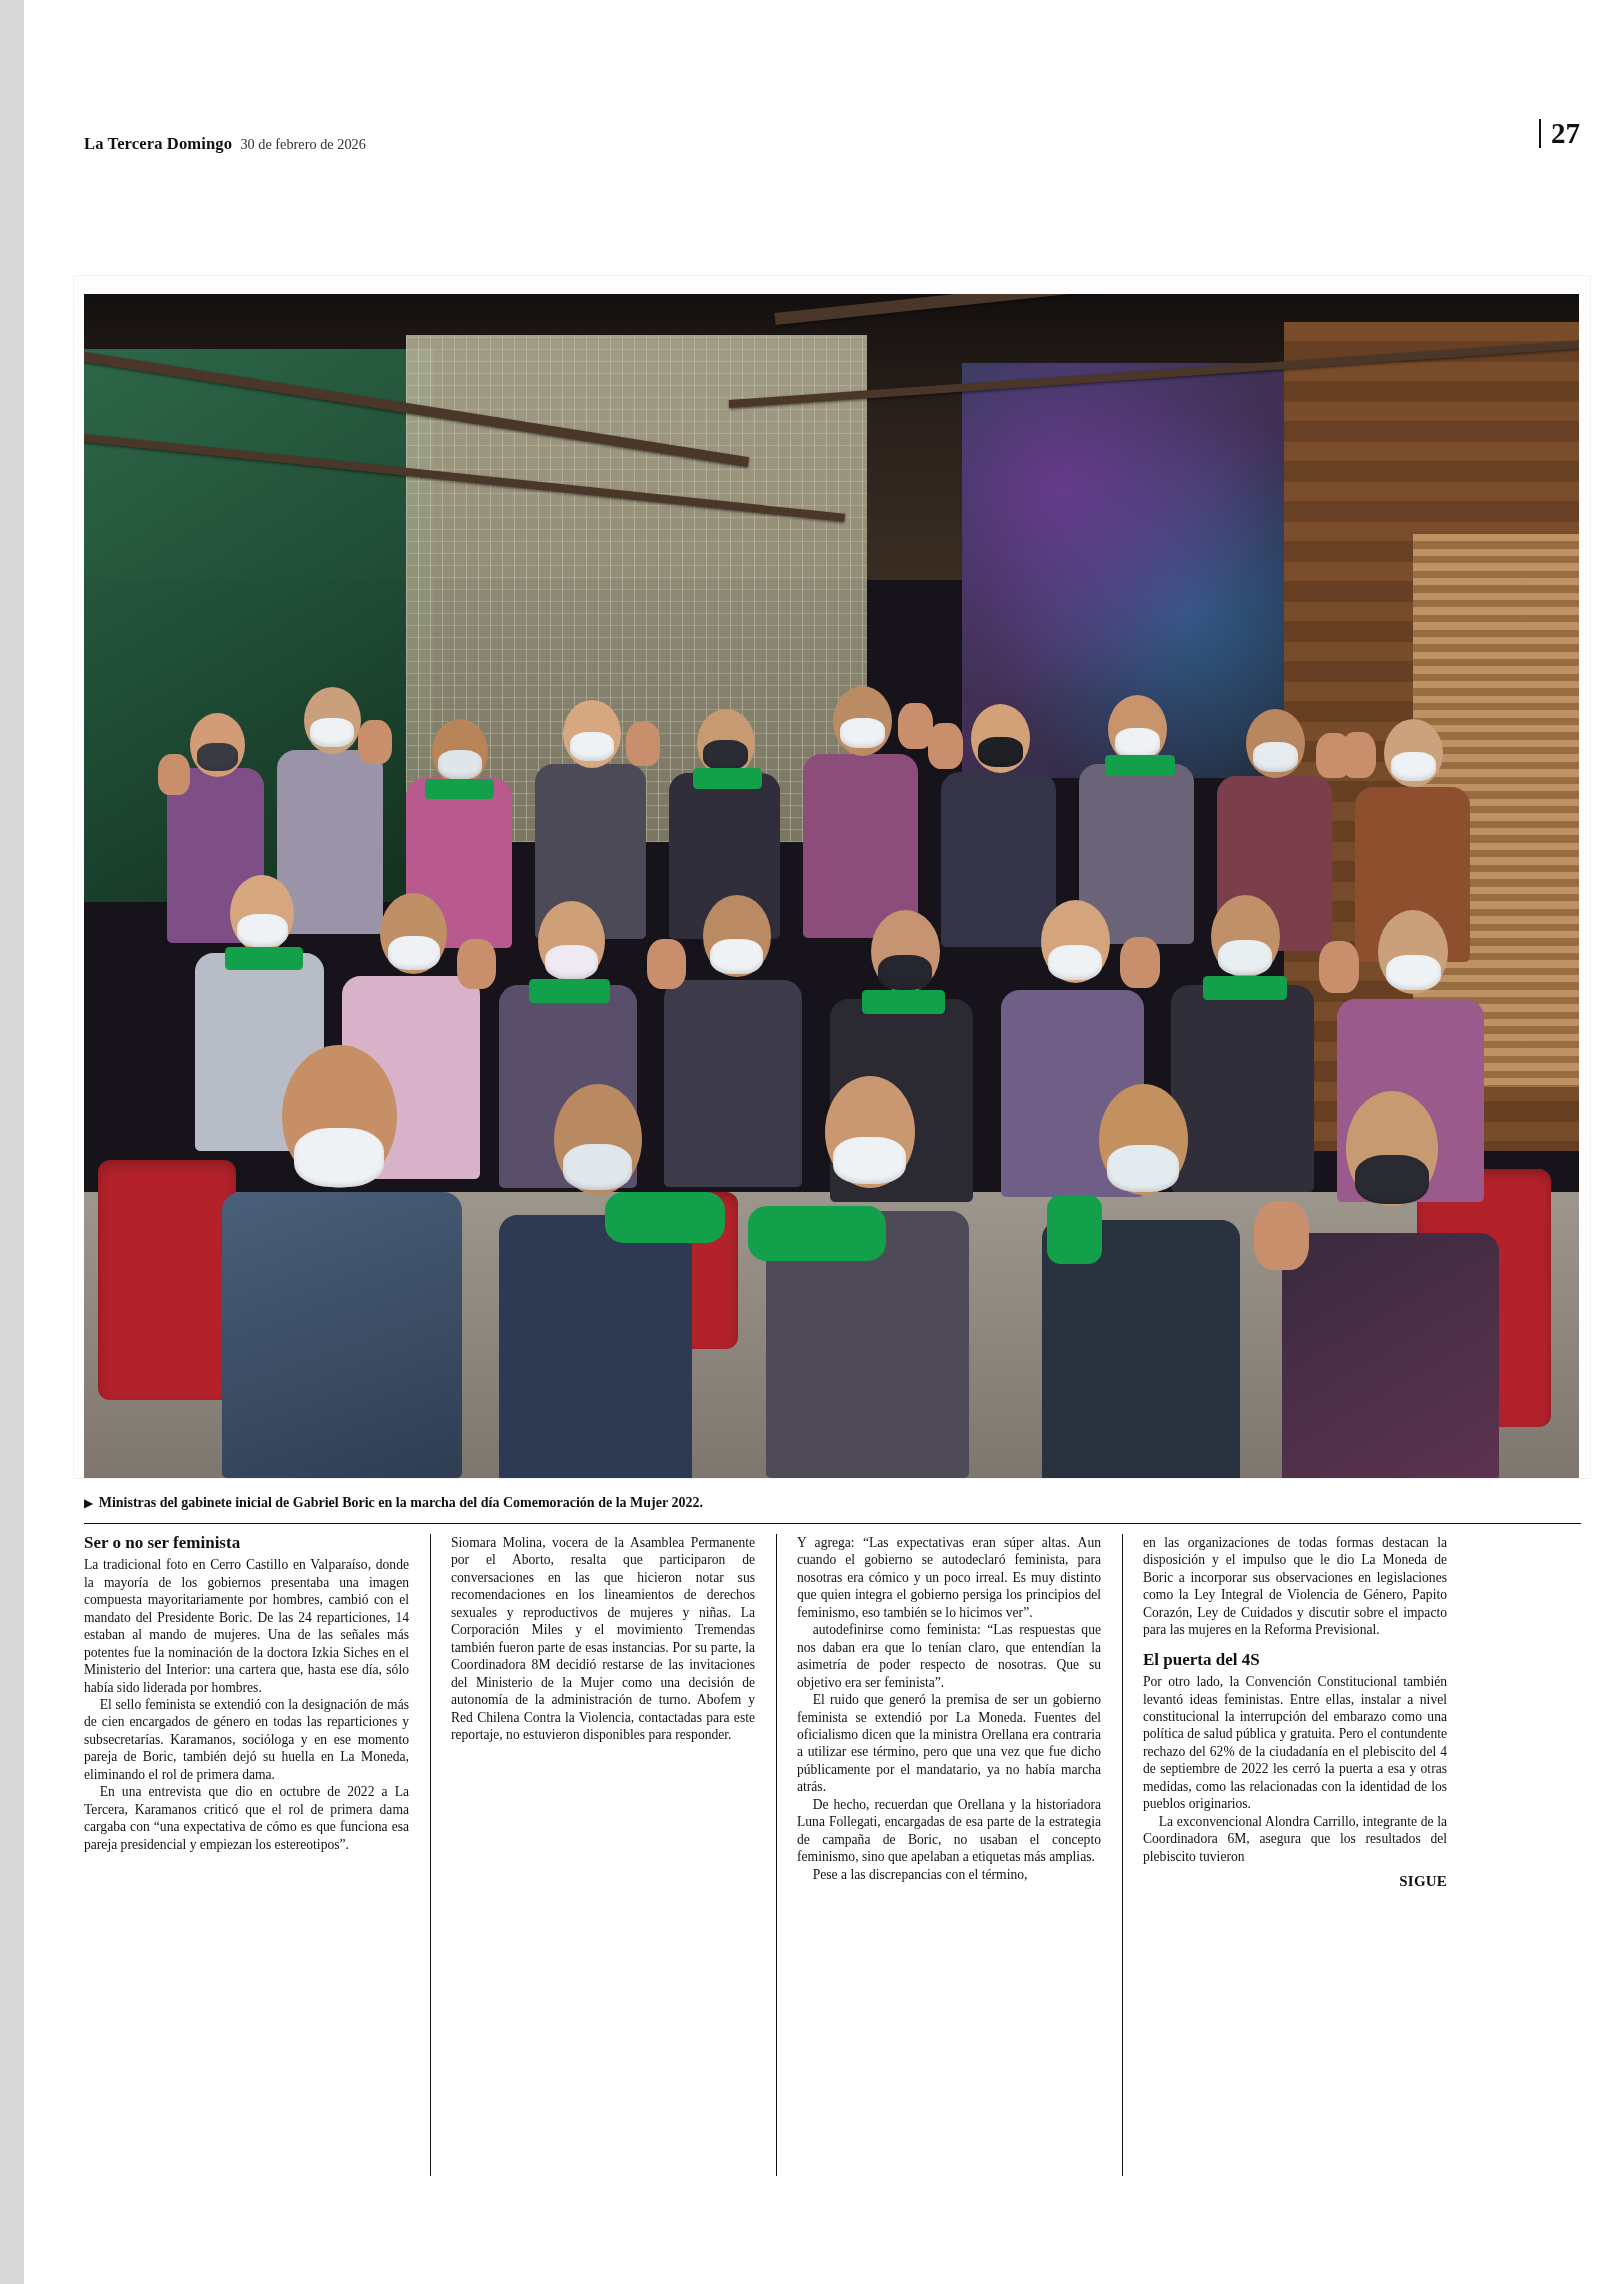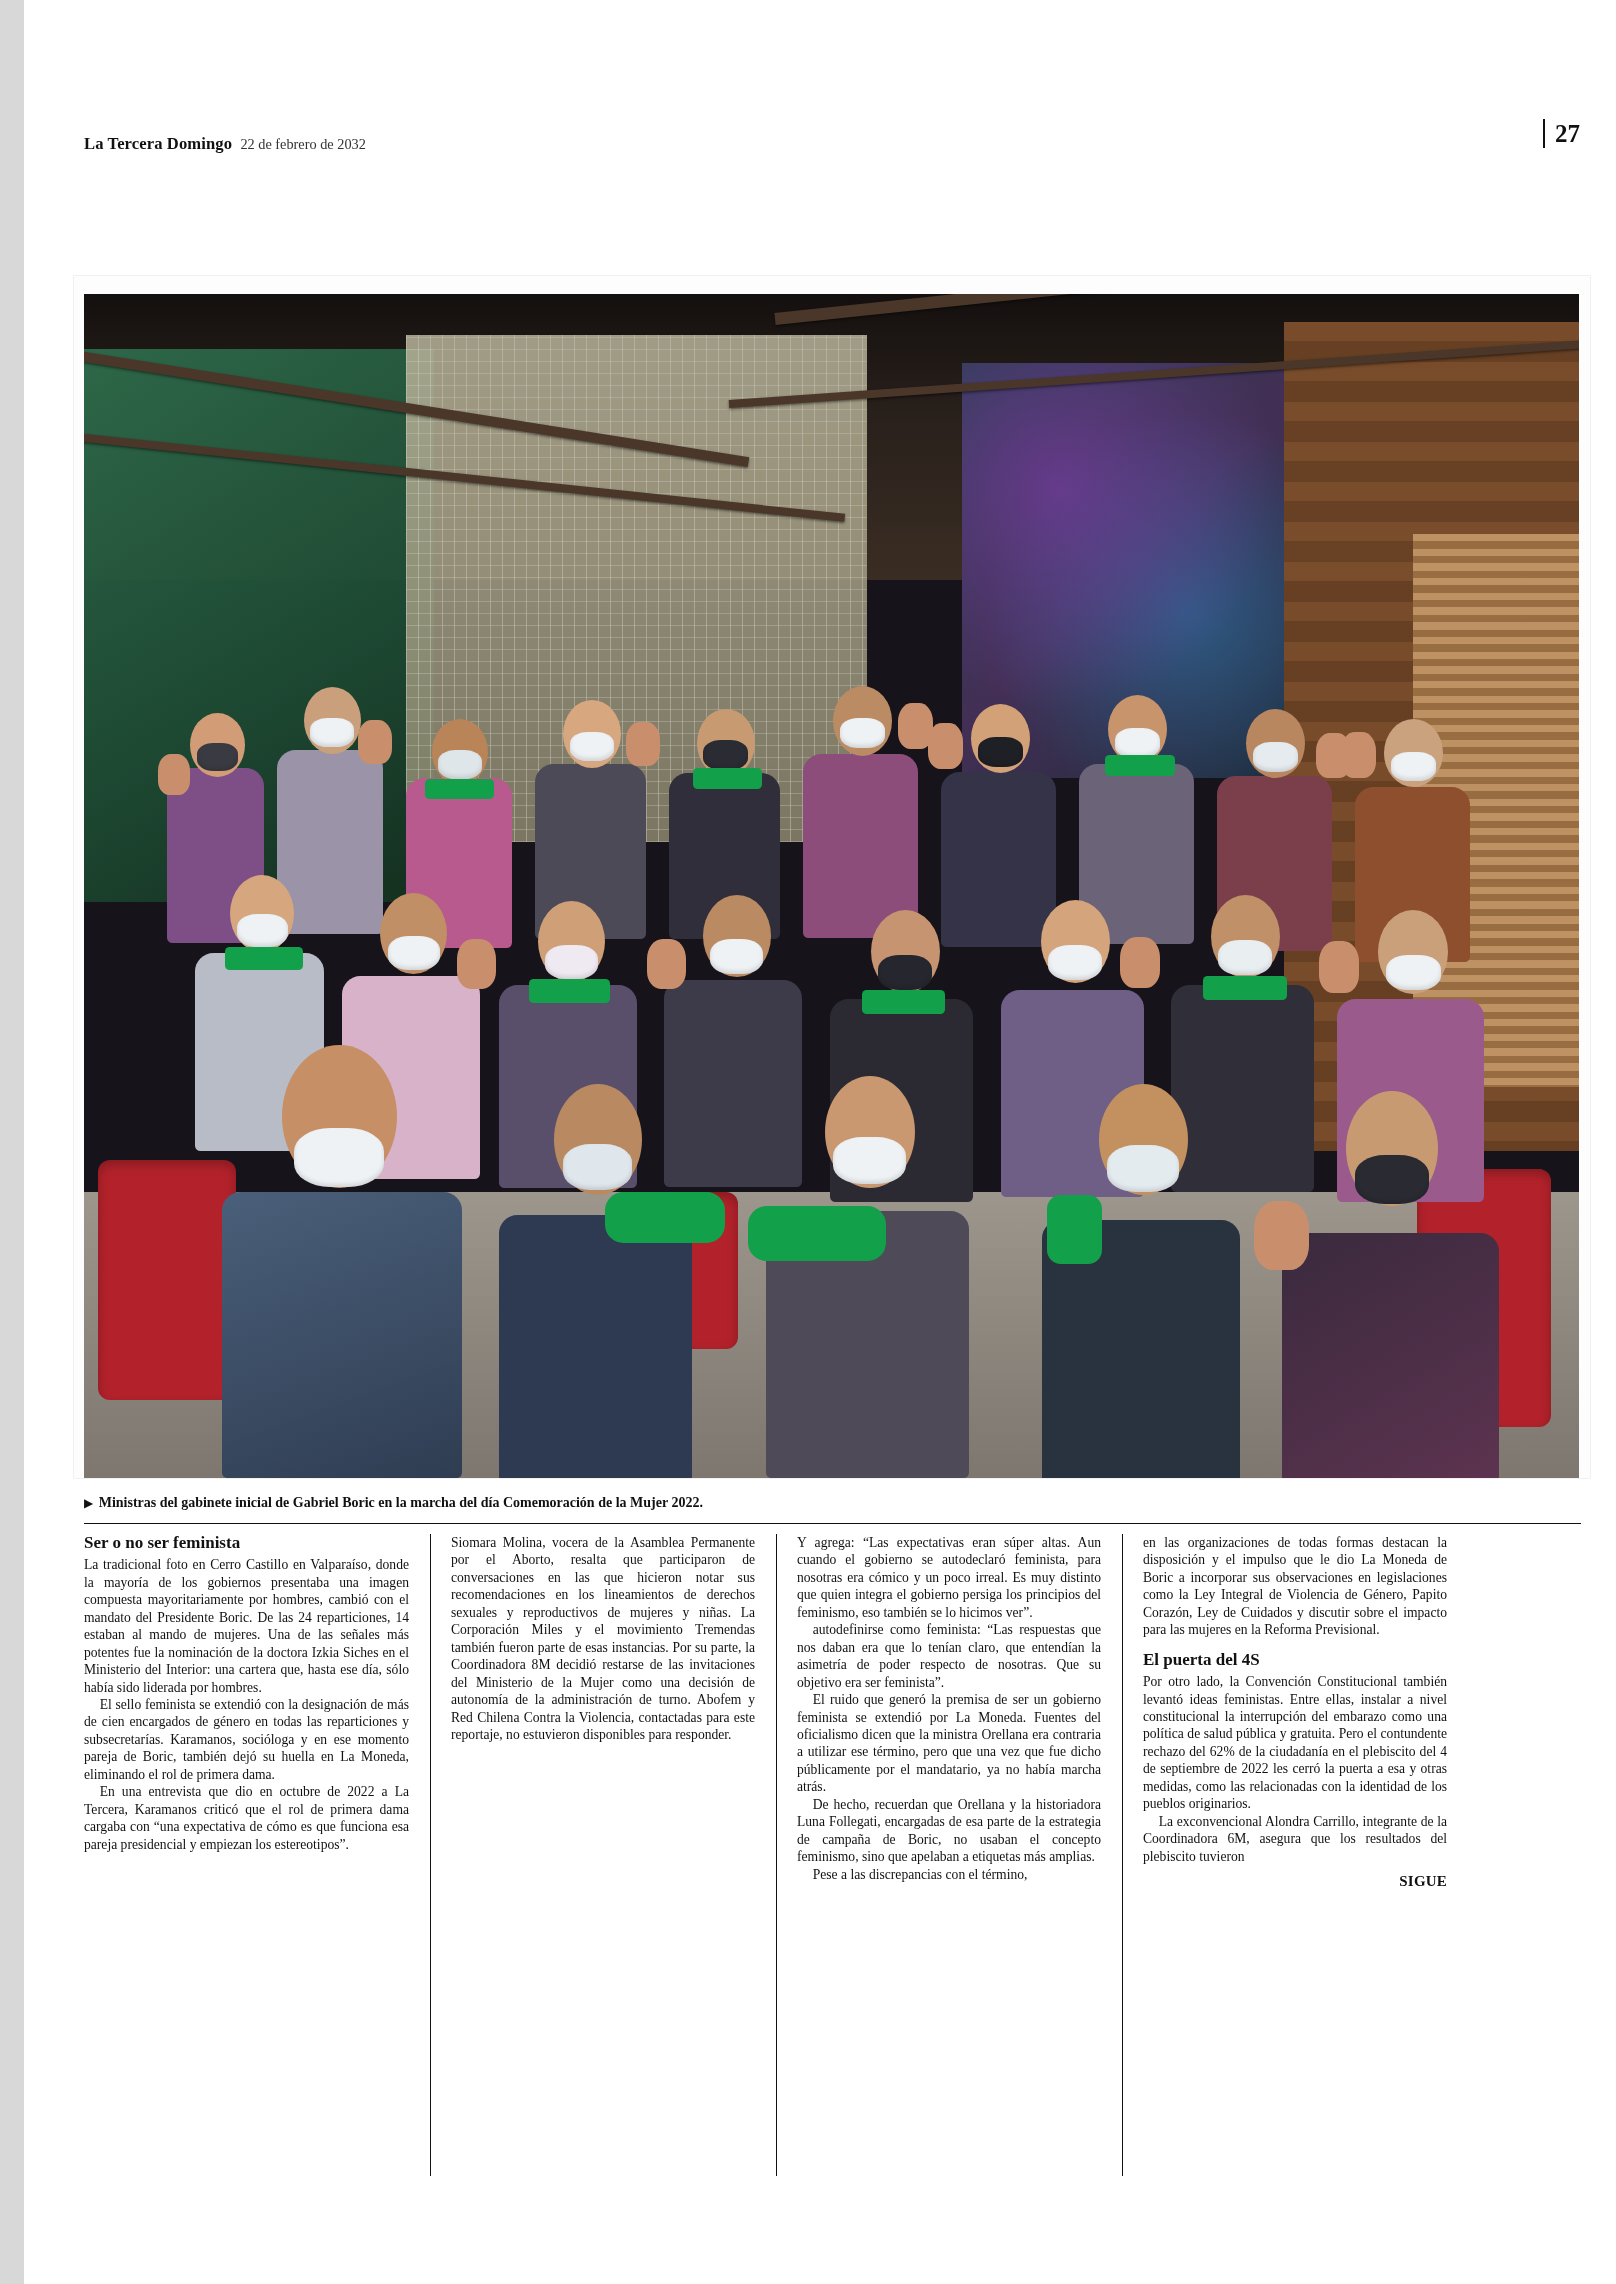--- a/index.html
+++ b/index.html
@@ -50,21 +50,21 @@
   }
   .folio-rule {
     width: 1.8px;
     height: 28.6px;
     background: #111;
     display: block;
   }
   .folio-number {
     font-family: "Liberation Serif", serif;
     font-weight: bold;
-    font-size: 25px;
+    font-size: 29px;
     line-height: 1;
     color: #111;
   }
 
   
   .photo-frame {
     position: absolute;
     left: 50px;
     top: 276px;
     width: 1516px;
@@ -224,21 +224,21 @@
     letter-spacing: 0.2px;
   }
 </style>
 </head>
 <body>
 
 <div class="page">
 
   <div class="masthead">
     <span class="masthead-title">La Tercera Domingo</span>
-    <span class="masthead-date">22 de febrero de 2032</span>
+    <span class="masthead-date">30 de febrero de 2026</span>
   </div>
   <div class="folio">
     <span class="folio-rule"></span>
     <span class="folio-number">27</span>
   </div>
 
   <div class="photo-frame">
     <div class="photo">
 
       <div class="ph-layer ph-ceiling"></div>

